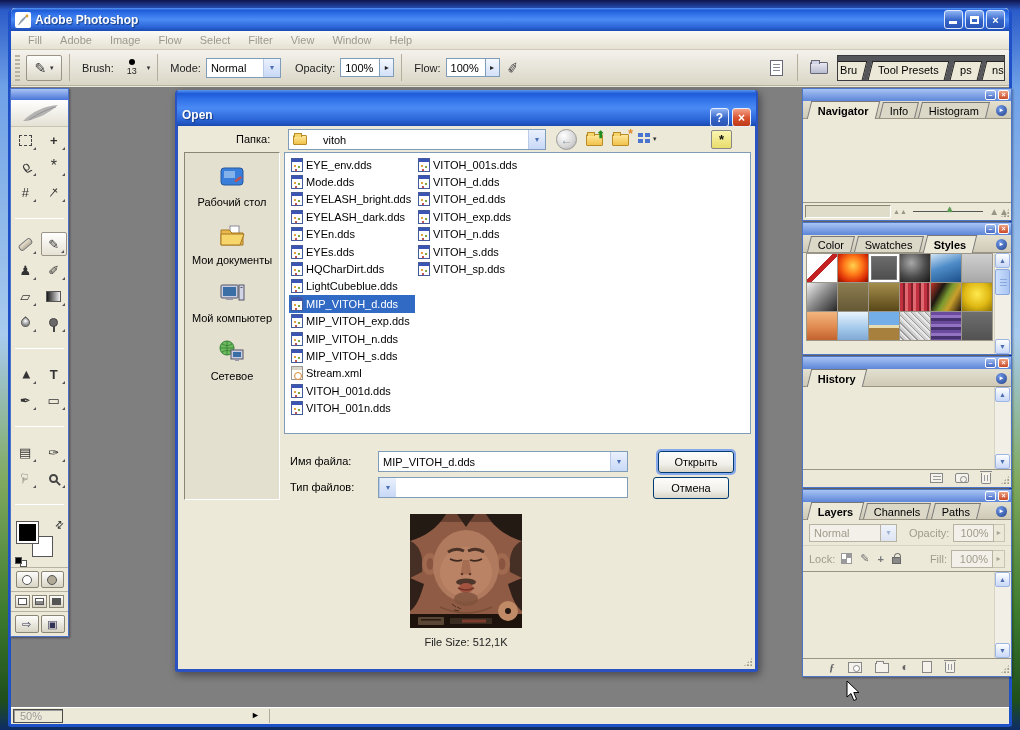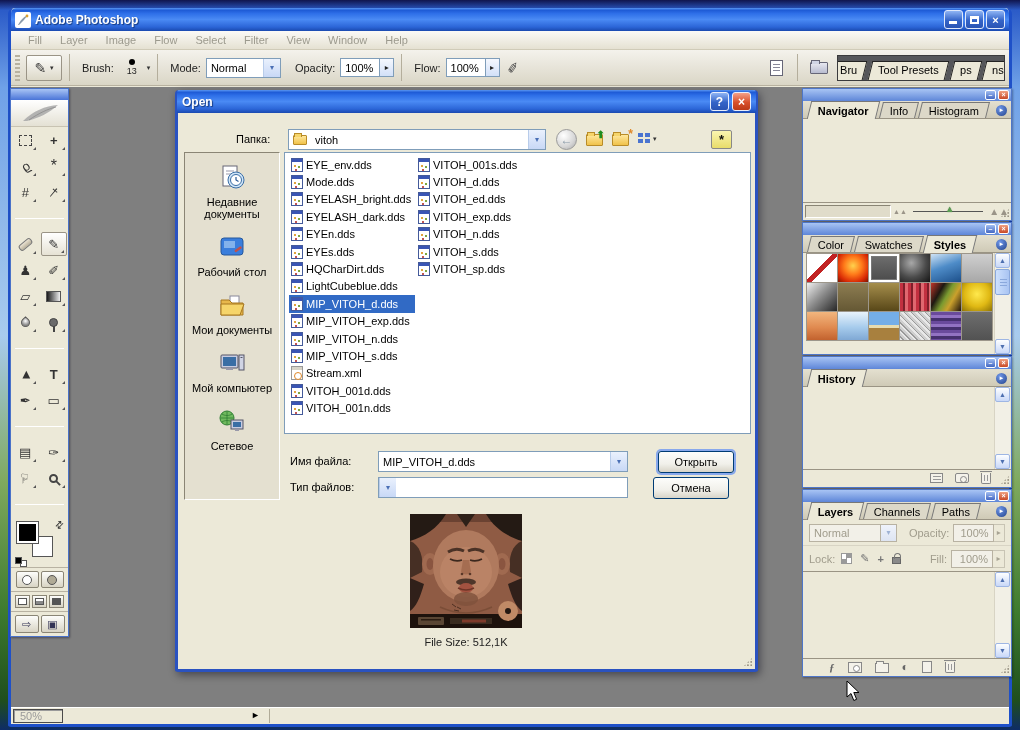--- a/index.html
+++ b/index.html
@@ -77,28 +77,28 @@
 .mbtn{width:23px;height:17px;background:linear-gradient(#fdfdfb,#d8d4c4);border:1px solid #8a8575;border-radius:2px;display:flex;align-items:center;justify-content:center}
 .mcirc{width:10px;height:10px;border:1px solid #555;border-radius:50%;background:#fff}
 .mcirc.gray{background:#b0aa96}
 .sbtn{width:15px;height:13px;background:linear-gradient(#fdfdfb,#d8d4c4);border:1px solid #8a8575;display:flex;align-items:center;justify-content:center}
 .srect{width:9px;height:7px;border:1px solid #555;background:#fff}
 .srect.half{background:linear-gradient(180deg,#fff 40%,#888 40%)}
 .srect.dark{background:#555}
 .irbtn{width:24px;height:18px;background:linear-gradient(#fdfdfb,#d8d4c4);border:1px solid #8a8575;border-radius:2px;display:flex;align-items:center;justify-content:center;font-size:11px;color:#335}
 
 .dlg{position:absolute;left:175px;top:90px;width:583px;height:582px;background:#ece9d8;border:3px solid #2a52c0;border-top:none;border-radius:4px 4px 3px 3px;z-index:5;box-shadow:2px 3px 8px rgba(0,0,20,.45)}
-.dtitle{height:23px;border-radius:3px 3px 0 0;background:linear-gradient(180deg,#5a96f2 0%,#1e5bd6 10%,#2e6fe8 24%,#4a8af4 50%,#2c66d8 82%,#1a4ab0 100%);display:flex;align-items:center;padding:8px 5px;margin:0 -1px}
+.dtitle{height:23px;border-radius:3px 3px 0 0;background:linear-gradient(180deg,#5a96f2 0%,#1e5bd6 10%,#2e6fe8 24%,#4a8af4 50%,#2c66d8 82%,#1a4ab0 100%);display:flex;align-items:flex-start;padding:18px 5px;margin:0 -1px}
 .dtitle .dtext{color:#fff;font-weight:bold;font-size:12px;text-shadow:1px 1px 1px #14387f}
 .dbtns{margin-left:auto;display:flex;gap:3px}
 .dbtn{width:19px;height:19px;border-radius:3px;border:1px solid #e8eefc;color:#fff;font-weight:bold;font-size:12px;display:flex;align-items:center;justify-content:center;background:linear-gradient(180deg,#8fb4f4,#3464c8 55%,#2a54b4)}
 .dbtn.close{background:linear-gradient(180deg,#f4a088,#d8502c 55%,#bc3a18)}
 .dlbl{position:absolute;color:#000}
 .xcombo{position:absolute;display:flex;border:1px solid #7f9db9;background:#fff;height:21px;align-items:stretch}
-.xcombo .cval{flex:1;padding-left:4px;display:flex;align-items:center;gap:8px;overflow:hidden;white-space:nowrap}
+.xcombo .cval{flex:1;padding-left:4px;display:flex;align-items:center;gap:16px;overflow:hidden;white-space:nowrap}
 .minifolder{width:14px;height:10px;background:linear-gradient(#ffe79c,#f0c24a);border:1px solid #b98c28;border-radius:1px;position:relative;flex:0 0 auto}
 .minifolder::before{content:'';position:absolute;top:-3px;left:0;width:6px;height:3px;background:#f6d56a;border:1px solid #b98c28;border-bottom:none}
 .navbtn{position:absolute;display:flex;align-items:center;justify-content:center}
 .backcirc{width:21px;height:21px;border-radius:50%;background:radial-gradient(circle at 35% 30%,#fff,#d6d6d6 60%,#a8a8a8);border:1px solid #9a9a9a;color:#8a9aa8;font-weight:bold;font-size:12px;display:flex;align-items:center;justify-content:center}
 .upmark{position:absolute;right:-2px;top:-5px;color:#1e8c1e;font-weight:bold;font-size:10px}
 .newmark{position:absolute;right:-4px;top:-7px;color:#e08828;font-weight:bold;font-size:12px}
 .viewsicon{position:relative;width:13px;height:11px}
 .viewsicon span{position:absolute;width:5px;height:4px;background:#4a74d0}
 .ybtn{width:21px;height:19px;background:linear-gradient(#faf5b0,#e8dc6a);border:1px solid #888;border-radius:2px;display:flex;align-items:center;justify-content:center;font-weight:bold;font-size:13px;color:#111}
 .places{position:absolute;left:6px;top:62px;width:96px;height:348px;background:#e4e0d0;border:1px solid;border-color:#8a8575 #fff #fff #8a8575;display:flex;flex-direction:column;align-items:center;padding-top:10px;gap:13px}
@@ -193,21 +193,21 @@
             <span class="minbar"></span>
           </span>
         <span class="winbtn">
             <span class="maxbox"></span>
           </span>
         <span class="winbtn">×</span>
       </span>
     </div>
     <div class="menubar">
         <span class="menu-item">Fill</span>
-        <span class="menu-item">Layer</span>
+        <span class="menu-item">Adobe</span>
         <span class="menu-item">Image</span>
         <span class="menu-item">Flow</span>
         <span class="menu-item">Select</span>
         <span class="menu-item">Filter</span>
         <span class="menu-item">View</span>
         <span class="menu-item">Window</span>
         <span class="menu-item">Help</span>
       </div>
     <div class="optionsbar">
       <span class="ogrip"></span>
@@ -406,31 +406,20 @@
           <span style="left:0;top:6px"></span>
           <span style="left:7px;top:6px"></span>
         </span>
       <span class="ddarrow">▾</span>
     </span>
     <span class="navbtn" style="left:533px;top:40px">
         <span class="ybtn">*</span>
       </span>
 
     <div class="places">
-      <div class="place">
-        <svg width="30" height="30" viewBox="0 0 30 30">
-            <rect x="6" y="3" width="14" height="20" fill="#fff" stroke="#667"></rect>
-            <line x1="9" y1="8" x2="17" y2="8" stroke="#99a"></line>
-            <line x1="9" y1="11" x2="17" y2="11" stroke="#99a"></line>
-            <circle cx="19" cy="17" r="8" fill="#cfe4f7" stroke="#3a6ea5"></circle>
-            <circle cx="19" cy="17" r="5.5" fill="#fff" stroke="#3a6ea5"></circle>
-            <path d="M19,14 v3 l2.5,1.5" stroke="#2a5a95" fill="none" stroke-width="1.2"></path>
-          </svg>
-        <span class="plabel">Недавние документы</span>
-      </div>
       <div class="place">
         <svg width="30" height="30" viewBox="0 0 30 30">
             <rect x="4" y="5" width="22" height="17" rx="3" fill="#3a7edc" stroke="#26589c"></rect>
             <rect x="7" y="8" width="11" height="7" fill="#9cc4f0" opacity="0.75"></rect>
             <rect x="17" y="15" width="8" height="2.5" rx="1" fill="#c0504a" transform="rotate(-35 21 16)"></rect>
           </svg>
         <span class="plabel">Рабочий стол</span>
       </div>
       <div class="place">
         <svg width="30" height="30" viewBox="0 0 30 30">

